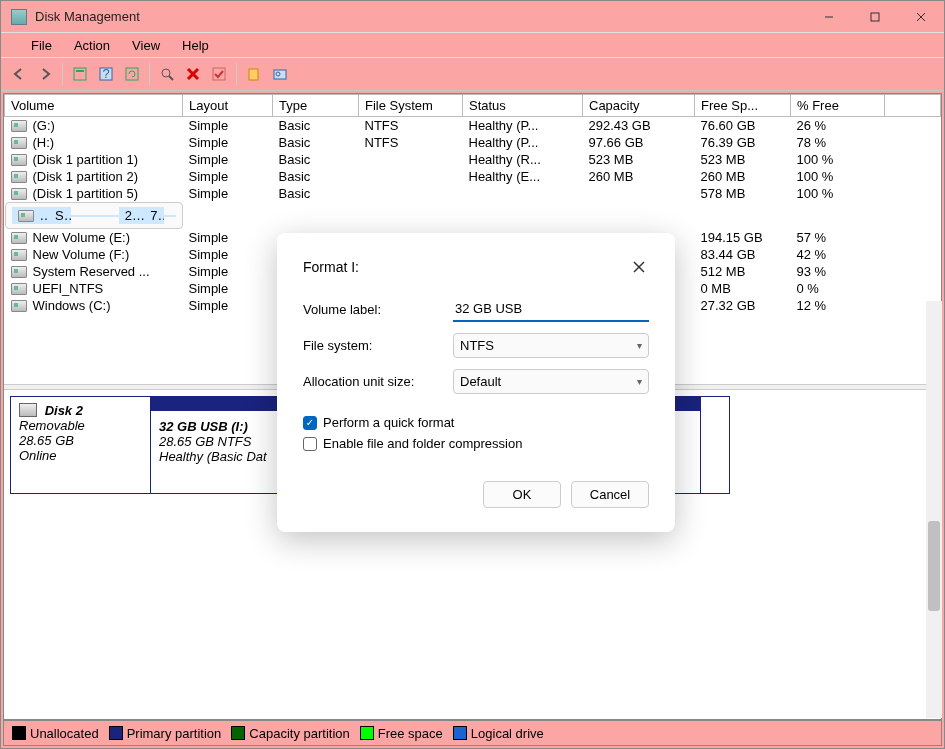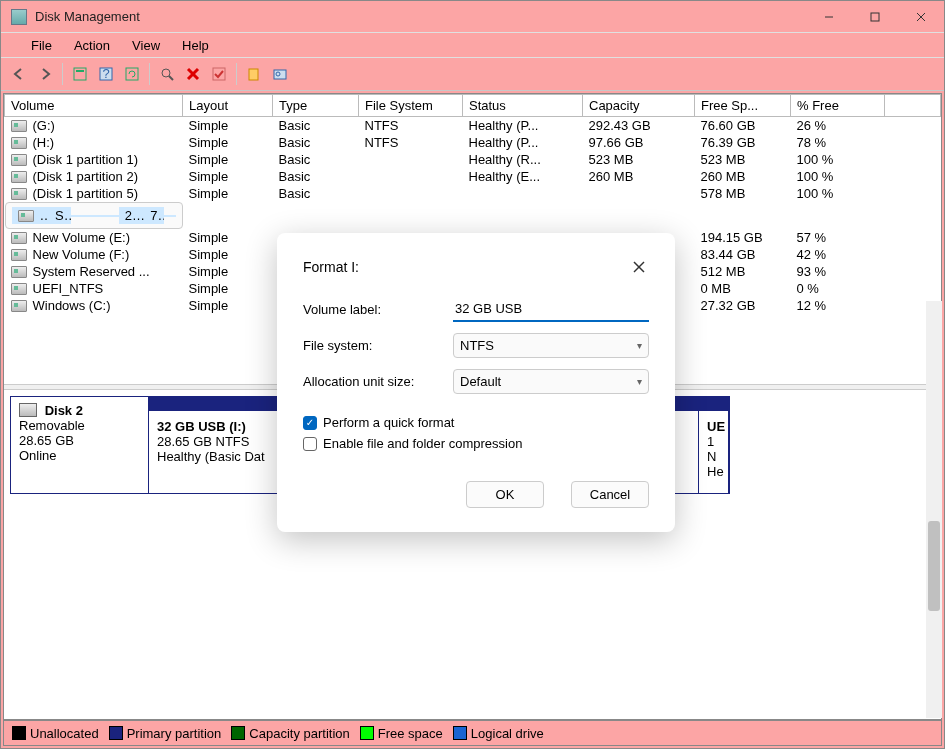--- a/index.html
+++ b/index.html
@@ -18,21 +18,21 @@
   .content { flex:1; display:flex; flex-direction:column; border:1px solid #888; margin:2px; }
   .listpane { height:290px; overflow:hidden; background:#fff; position:relative; }
   table.vol { width:100%; border-collapse:collapse; table-layout:fixed; }
   table.vol th { text-align:left; font-weight:400; background:#fff; border:1px solid #bbb; padding:3px 6px; position:relative; user-select:none; }
   table.vol th .grip { position:absolute; right:0; top:0; bottom:0; width:4px; cursor:col-resize; }
   table.vol td { padding:1px 6px; white-space:nowrap; overflow:hidden; text-overflow:ellipsis; }
   table.vol tr.sel td { background:#cde8ff; }
   .vicon { display:inline-block; width:16px; height:12px; margin-right:6px; vertical-align:-2px; background:linear-gradient(#eee,#bbb); border:1px solid #888; border-radius:1px; position:relative; }
   .vicon::after { content:""; position:absolute; left:2px; top:2px; width:4px; height:4px; background:#6b9; }
   .splitter { height:6px; background:#f0f0f0; border-top:1px solid #ccc; border-bottom:1px solid #ccc; }
-  .diskpane { flex:1; background:#fff; padding:6px; position:relative; overflow:hidden; }
+  .diskpane { flex:1; background:#fff; padding:6px; position:relative; overflow:hidden;font-style:italic; }
   .diskrow { display:flex; border:1px solid #1a237e; height:98px; width:720px; }
   .diskinfo { width:140px; border-right:1px solid #1a237e; padding:6px 8px; background:#fff; }
   .diskinfo .dname { font-weight:700; }
   .diskparts { flex:1; display:flex; }
   .part { border-right:1px solid #1a237e; padding:6px 8px; background:#fff; position:relative; }
   .part .bar { position:absolute; left:0; right:0; top:0; height:14px; background:#1a237e; }
   .part .pl { margin-top:16px; }
   .part .pname { font-weight:700; }
   .legend { height:26px; border-top:2px solid #888; display:flex; align-items:center; padding:0 8px; gap:10px; font-size:13px; }
   .lg { display:flex; align-items:center; gap:4px; }
@@ -47,21 +47,21 @@
   .modal .mtitle .x { width:28px; height:28px; display:flex; align-items:center; justify-content:center; border-radius:4px; }
   .modal .body { padding:6px 18px 14px 18px; }
   .frow { display:flex; align-items:center; height:36px; }
   .frow label { width:150px; }
   .tin { flex:1; border:none; border-bottom:2px solid #0067c0; padding:4px 2px; font-size:13px; outline:none; }
   .sel { flex:1; border:1px solid #ccc; border-radius:4px; padding:4px 6px; background:#fafafa; display:flex; align-items:center; justify-content:space-between; }
   .chev { color:#666; font-size:10px; }
   .chk { display:flex; align-items:center; gap:6px; margin:6px 0 2px 0; }
   .cbox { width:14px; height:14px; border:1px solid #666; border-radius:3px; display:flex; align-items:center; justify-content:center; font-size:10px; color:#fff; }
   .cbox.on { background:#0067c0; border-color:#0067c0; }
-  .btns { display:flex; justify-content:flex-end; gap:27px; padding:14px 18px 16px; }
+  .btns { display:flex; justify-content:flex-end; gap:10px; padding:14px 18px 16px; }
   .btn { min-width:78px; padding:5px 16px; border:1px solid #ccc; border-radius:4px; background:#fbfbfb; text-align:center; }
 
   svg { display:block; }
 </style>
 </head>
 <body>
 
 <div class="window">
 
   <div class="titlebar">
@@ -317,24 +317,20 @@
           <span class="dname">Disk 2</span><br>
           <span>Removable</span><br>
           <span>28.65 GB</span><br>
           <span>Online</span>
         </div>
         <div class="diskparts" id="diskparts">
             <div class="part" style="width: 550px;">
               <div class="bar"></div>
               <div class="pl"><span class="pname">32 GB USB  (I:)</span><br>28.65 GB NTFS<br>Healthy (Basic Dat</div>
             </div>
-            <div class="part" style="width: 30px;">
-              <div class="bar"></div>
-              <div class="pl"><span class="pname">UE</span><br>1 N<br>He</div>
-            </div>
           </div>
       </div>
     </div>
     <div class="legend" id="legend">
         <div class="lg">
           <span class="sw" style="background: rgb(0, 0, 0);"></span>
           <span>Unallocated</span>
         </div>
         <div class="lg">
           <span class="sw" style="background: rgb(26, 35, 126);"></span>

